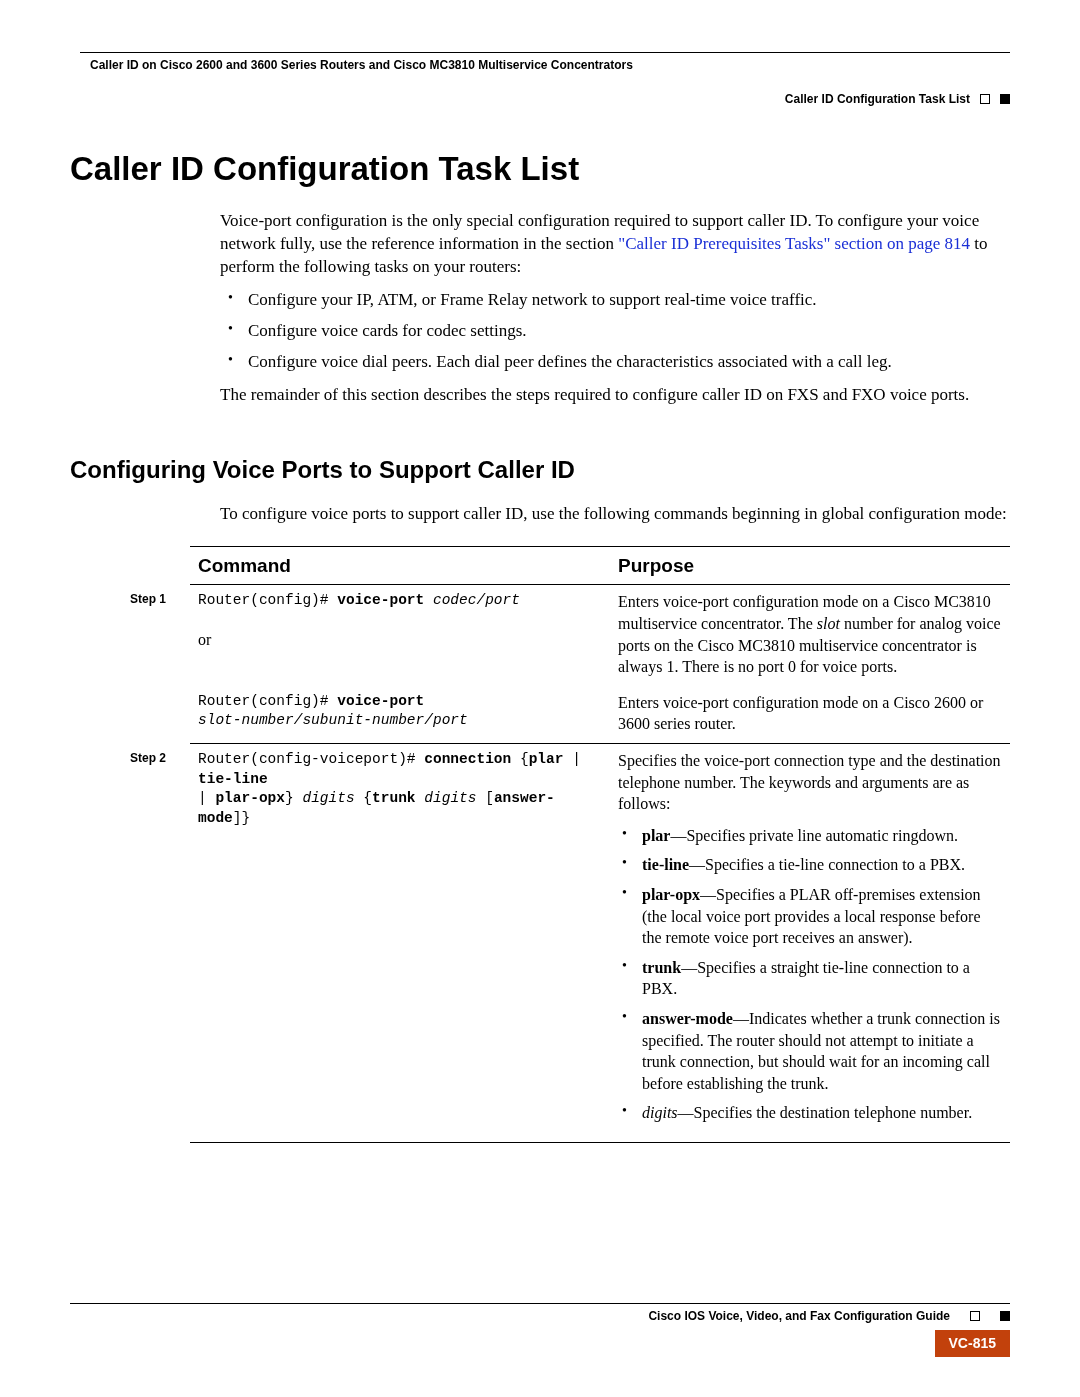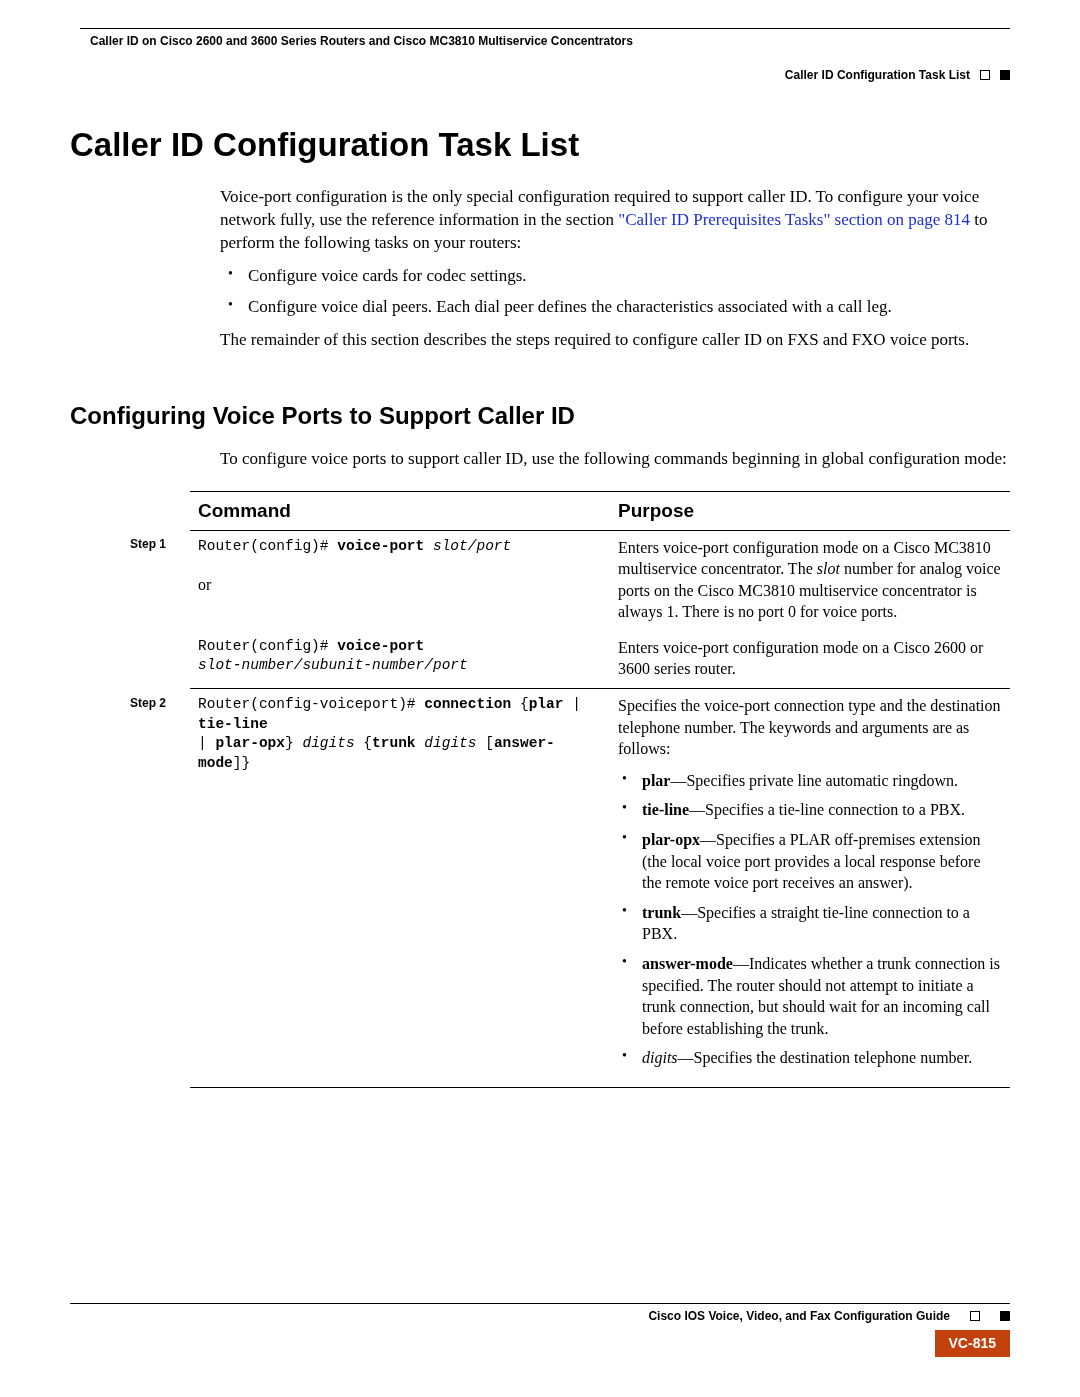--- a/index.html
+++ b/index.html
@@ -7,21 +7,21 @@
     font-family: "Times New Roman", Times, serif;
     background: #fff;
     color: #000;
     width: 1080px;
     height: 1397px;
     position: relative;
     font-size: 17px;
     line-height: 1.35;
   }
   .page {
-    padding: 28px 70px 50px 70px;
+    padding: 52px 70px 50px 70px;
   }
   .top-rule {
     border-top: 1.5px solid #000;
     margin-bottom: 4px;
     margin-left: 10px;
   }
   .header-line {
     font-family: Arial, Helvetica, sans-serif;
     font-weight: bold;
     font-size: 12px;
@@ -153,20 +153,21 @@
     <span class="square"></span>
   </div>
 
   <h1>Caller ID Configuration Task List</h1>
 
   <div class="body-indent">
     <p class="para">
       <span>Voice-port configuration is the only special configuration required to support caller ID. To configure your voice network fully, use the reference information in the section </span><span class="link">"Caller ID Prerequisites Tasks" section on page 814</span><span> to perform the following tasks on your routers:</span>
     </p>
     <ul class="bullets">
+      <li>Configure your IP, ATM, or Frame Relay network to support real-time voice traffic.</li>
       <li>Configure voice cards for codec settings.</li>
       <li>Configure voice dial peers. Each dial peer defines the characteristics associated with a call leg.</li>
     </ul>
     <p class="para">The remainder of this section describes the steps required to configure caller ID on FXS and FXO voice ports.</p>
   </div>
 
   <h2>Configuring Voice Ports to Support Caller ID</h2>
 
   <div class="body-indent">
     <p class="para">To configure voice ports to support caller ID, use the following commands beginning in global configuration mode:</p>
@@ -180,21 +181,21 @@
           <th>Command</th>
           <th>Purpose</th>
         </tr>
       </thead>
       <tbody>
 
         <tr>
           <td class="step" rowspan="2">Step 1</td>
           <td class="command-col" style="border-bottom:none;">
             <div class="mono cmd-block">
-              <span>Router(config)# </span><span class="bold">voice-port</span><span class="ital"> slot/port</span>
+              <span>Router(config)# </span><span class="bold">voice-port</span><span class="ital"> codec/port</span>
             </div>
             <div class="or">or</div>
           </td>
           <td class="purpose-col" style="border-bottom:none;">
             <p>
               <span>Enters voice-port configuration mode on a Cisco MC3810 multiservice concentrator. The </span><span class="serif-ital">slot</span><span> number for analog voice ports on the Cisco MC3810 multiservice concentrator is always 1. There is no port 0 for voice ports.</span>
             </p>
           </td>
         </tr>
         <tr>

